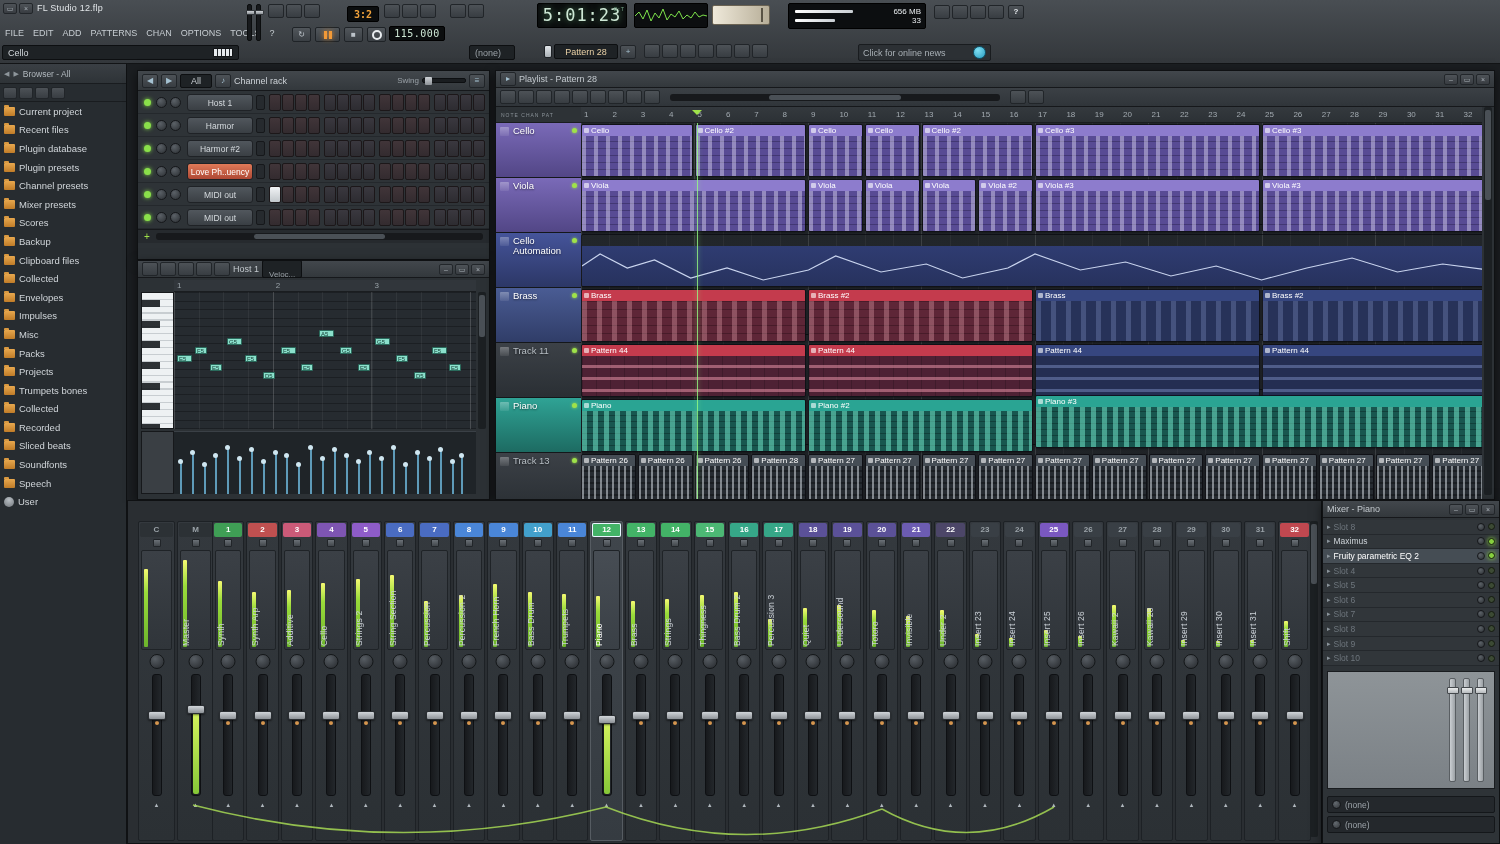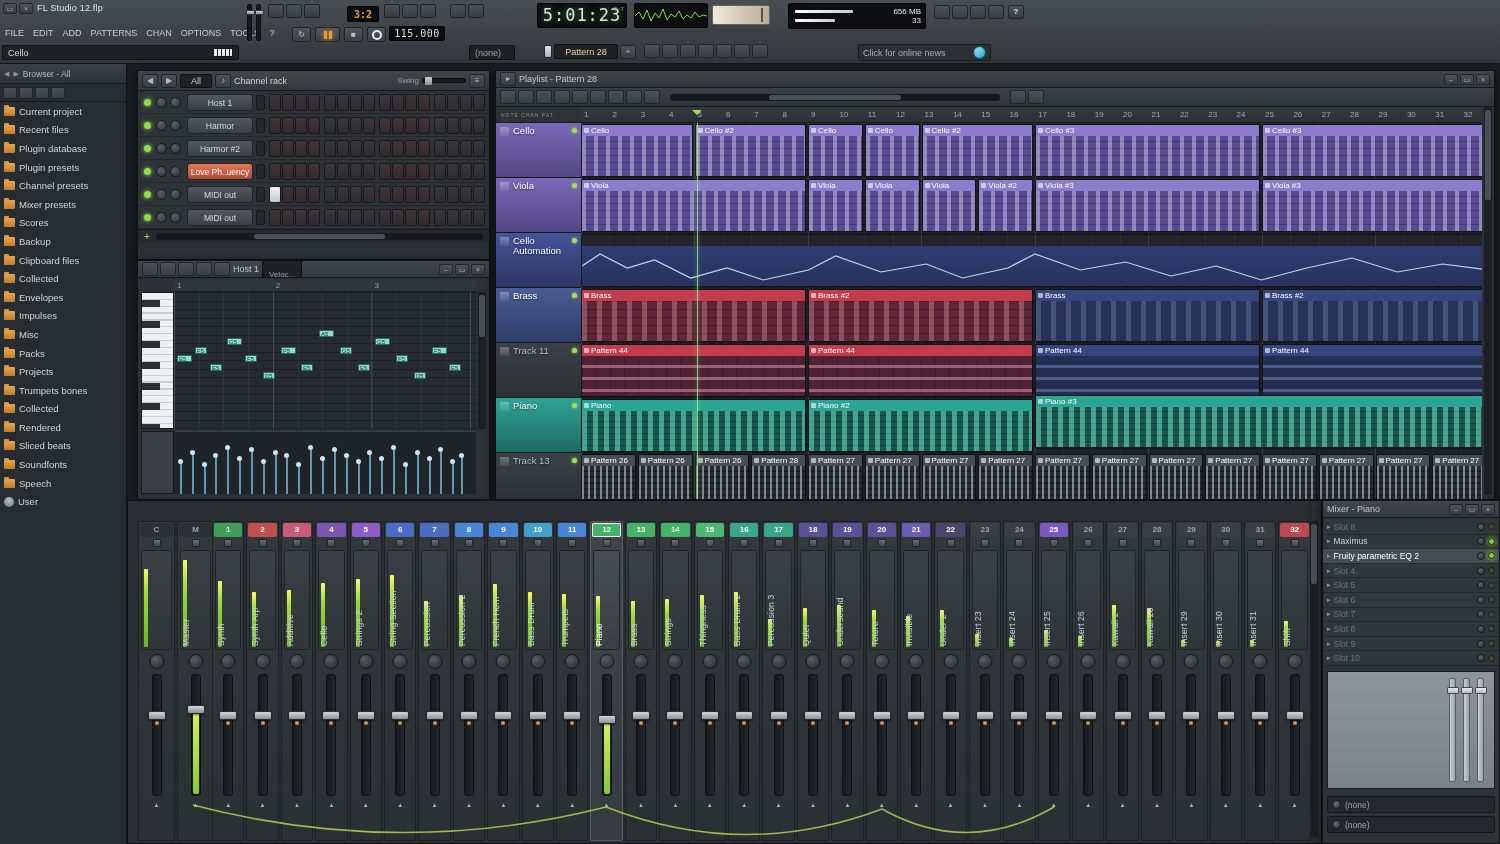--- a/index.html
+++ b/index.html
@@ -365,21 +365,21 @@
  <div class="bitem">
   <i class="bico "></i>
   <span>Trumpets bones</span>
  </div>
  <div class="bitem">
   <i class="bico "></i>
   <span>Collected</span>
  </div>
  <div class="bitem">
   <i class="bico "></i>
-  <span>Rendered</span>
+  <span>Recorded</span>
  </div>
  <div class="bitem">
   <i class="bico "></i>
   <span>Sliced beats</span>
  </div>
  <div class="bitem">
   <i class="bico "></i>
   <span>Soundfonts</span>
  </div>
  <div class="bitem">

